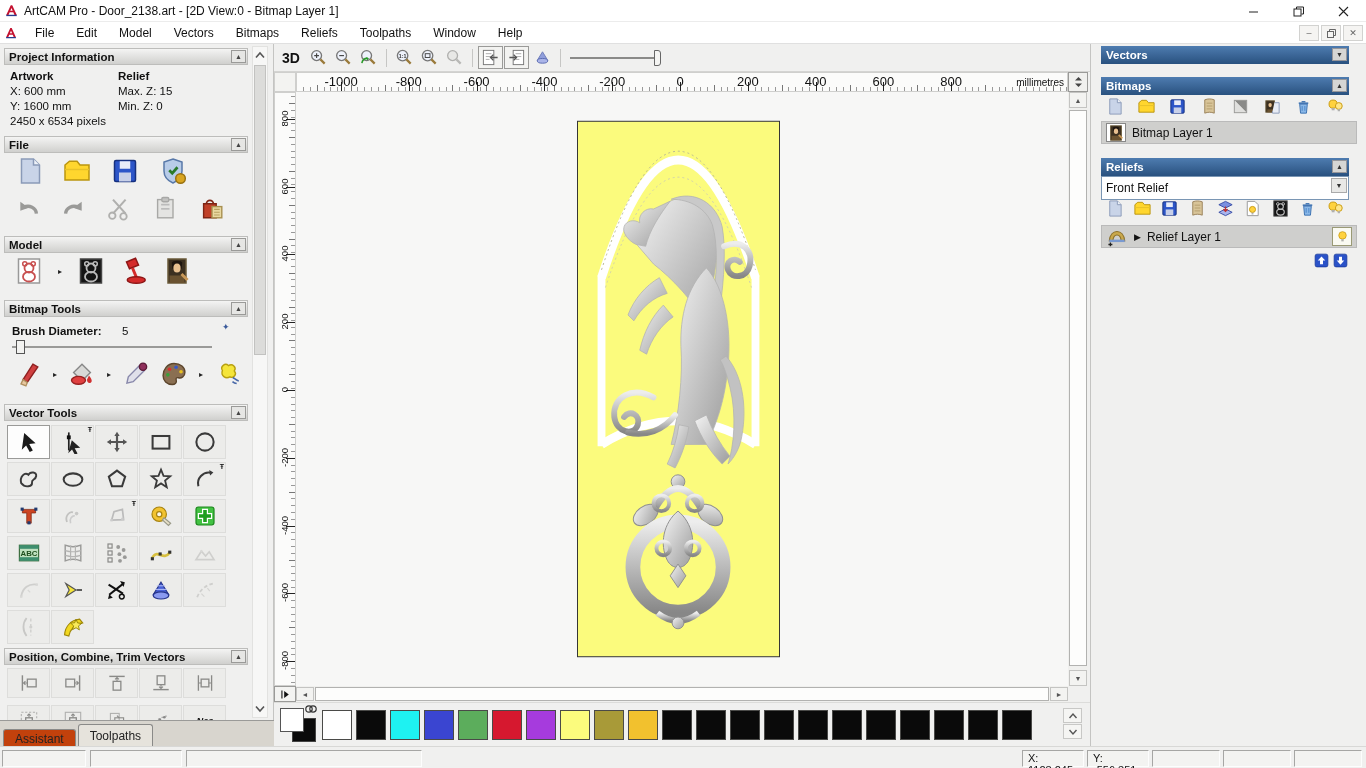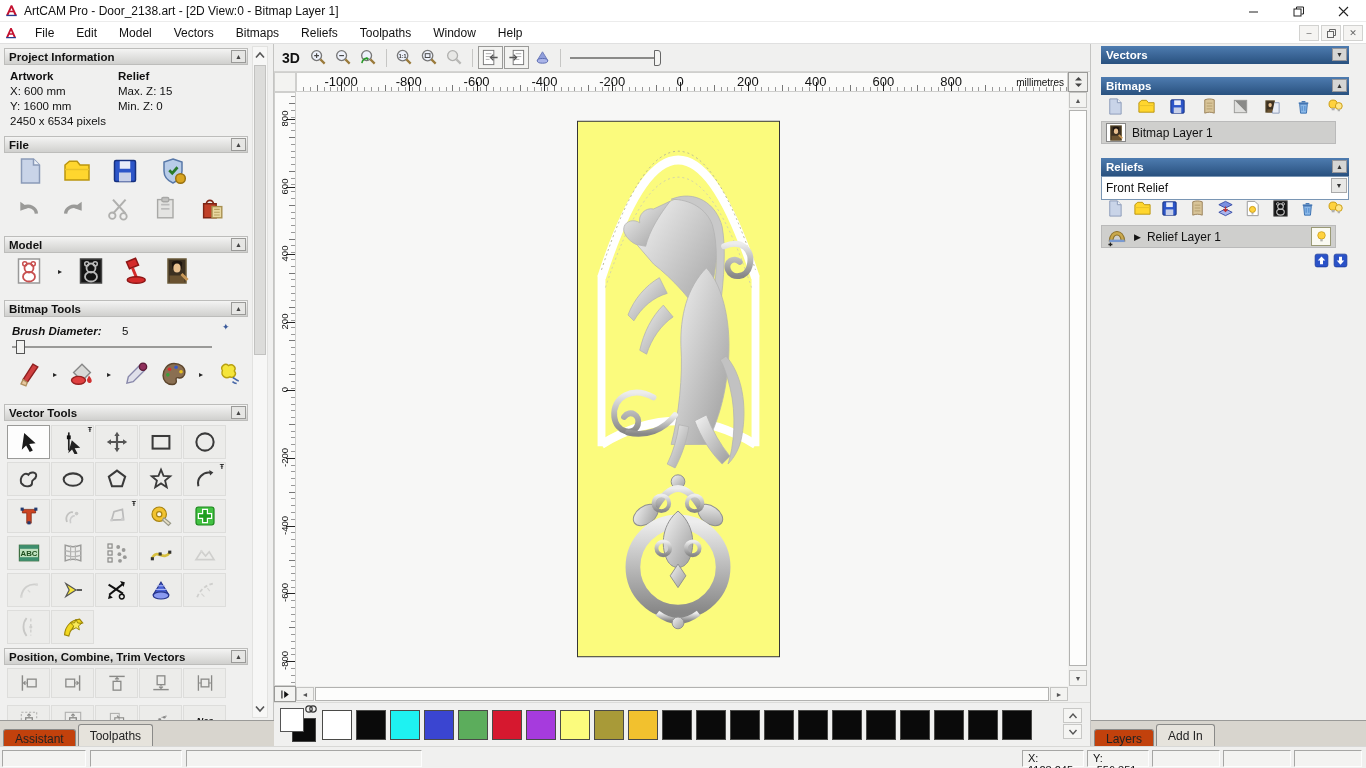--- a/index.html
+++ b/index.html
@@ -88,21 +88,21 @@
   #swatches{display:flex;gap:4px}
   .swatch{width:30px;height:30px;border:1px solid #4a4a48;flex:none}
   #pal-spin{position:absolute;right:8px;top:664px;display:flex;flex-direction:column;gap:1px}
   .spin-btn{width:19px;height:15px;background:#f5f5f3;border:1px solid #c8c8c6;display:flex;align-items:center;justify-content:center}
 
   
   #right-panel{position:absolute;left:1090px;top:44px;width:276px;height:702px;background:#f0f0ef;border-left:1px solid #c4c4c2}
   .rp-header{position:absolute;left:10px;width:248px;height:18px;background:linear-gradient(#4e7cb0,#29517f);color:#fff;font-size:11.5px;font-weight:bold;display:flex;align-items:center;padding:0 5px}
   .rp-btn{position:absolute;right:2px;top:2px;width:15px;height:13px;background:#d6d6d4;border:1px solid #96969a;display:flex;align-items:center;justify-content:center;font-size:7px;color:#333}
   .rp-toolbar{position:absolute;left:10px;width:248px;display:flex;align-items:center;justify-content:space-between;padding:0 4px}
-  .layer-row{position:absolute;left:10px;width:235px;height:23px;background:#cfcfcd;border:1px solid #bababa;display:flex;align-items:center;gap:6px;padding:0 4px;font-size:12px}
+  .layer-row{position:absolute;left:10px;width:256px;height:23px;background:#cfcfcd;border:1px solid #bababa;display:flex;align-items:center;gap:6px;padding:0 4px;font-size:12px}
   .thumb-box{width:20px;height:19px;border:1px solid #888;background:#fff;display:flex;align-items:center;justify-content:center;overflow:hidden}
   #relief-combo{position:absolute;left:10px;width:248px;height:24px;background:#fff;border:1px solid #7a96b4;display:flex;align-items:center;font-size:12px;padding-left:4px}
   #relief-combo .dd{position:absolute;right:1px;top:1px;width:16px;height:15px;background:#e8e8e6;border:1px solid #aaa;display:flex;align-items:center;justify-content:center;font-size:7px;color:#333}
   #layer-updown{position:absolute;right:18px;display:flex;gap:4px}
   .bulb-btn{margin-left:auto;width:20px;height:19px;background:#fafaf2;border:1px solid #9a9a76;display:flex;align-items:center;justify-content:center}
   .expander{font-size:9px;color:#111}
 
   
   #status-bar{position:absolute;left:0;top:746px;width:1366px;height:22px;background:#f0f0ef;border-top:1px solid #d8d8d6;font-size:11px}
   .st-cell{position:absolute;top:3px;height:17px;border:1px solid;border-color:#a6a6a4 #fdfdfd #fdfdfd #a6a6a4;background:#f3f3f1;padding:1px 5px}
@@ -292,21 +292,21 @@
           <path d="M5 13h10v5H5z" fill="#6a5230"></path>
           <path d="M13 12l4 4" stroke="#c89858" stroke-width="2"></path>
         </svg>
       </span>
     </div>
 
   <div class="sec-header" style="top:256px">
     <span>Bitmap Tools</span>
     <span class="sec-btn">▲</span>
   </div>
-  <span class="info-txt b" style="left:12px;top:281px;font-style:italic">Brush Diameter:</span>
+  <span class="info-txt b" style="left:12px;top:281px;">Brush Diameter:</span>
   <span class="info-txt" style="left:122px;top:281px">5</span>
   <span class="info-txt" style="left:222px;top:278px;color:#3a5a9a;font-size:9px">✦</span>
   <div id="brush-slider" style="top:296px">
     <div id="brush-track"></div>
     <div id="brush-handle"></div>
   </div>
   <div class="icon-row" style="left:14px;top:316px;gap:10px">
       <span class="tool-icon">
         <svg width="28" height="28" viewBox="0 0 20 20">
           <path d="M13.5 3l3.5 2-7.5 11-3-2z" fill="#d04040" stroke="#8e2020"></path>
@@ -1058,24 +1058,20 @@
         </svg>
       </span>
     <span class="tool-icon">
         <svg width="15" height="15" viewBox="0 0 20 20">
           <rect x="1.5" y="1.5" width="17" height="17" rx="2.5" fill="#2a52c8" stroke="#1a3a9a"></rect>
           <path d="M10 15.5L5 10h3V5h4v5h3z" fill="#fff"></path>
         </svg>
       </span>
   </div>
 
-  <div class="tabbar" style="left:0;bottom:0;width:276px">
-    <span class="tab active">Layers</span>
-    <span class="tab">Add In</span>
-  </div>
 </div>
 
 <div id="status-bar">
   <span class="st-cell" style="left:2px;width:84px"></span>
   <span class="st-cell" style="left:90px;width:92px"></span>
   <span class="st-cell" style="left:186px;width:236px"></span>
   <span class="st-cell" style="left:1022px;width:62px">X: 1128.245</span>
   <span class="st-cell" style="left:1087px;width:62px">Y: -556.351</span>
   <span class="st-cell" style="left:1152px;width:68px"></span>
   <span class="st-cell" style="left:1223px;width:68px"></span>

